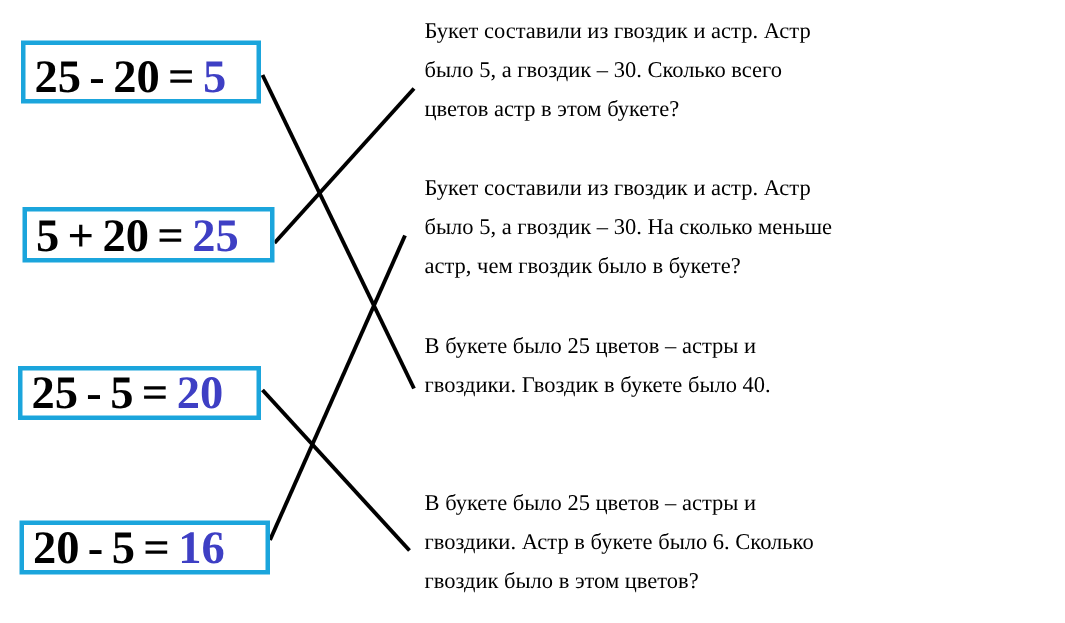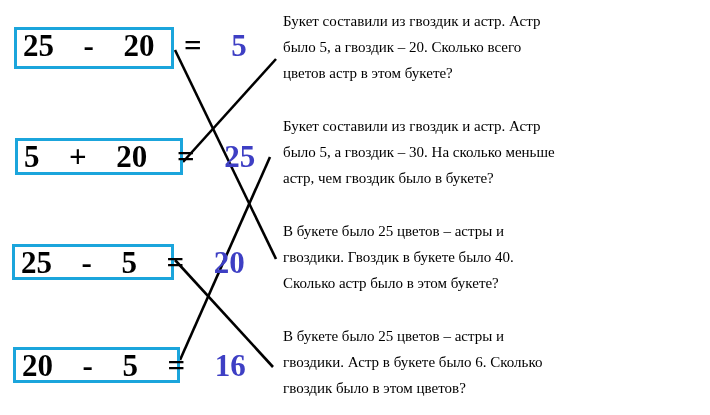--- a/index.html
+++ b/index.html
@@ -9,23 +9,22 @@
     box-sizing: border-box;
     border: 3px solid #1ba5dc;
     background: #fff;
     font-family: "Liberation Serif", "DejaVu Serif", serif;
     font-weight: bold;
     font-size: 31px;
     line-height: 1;
     color: #000;
     white-space: nowrap;
     display: flex;
-    align-items: flex-start;
+    align-items: flex-end;
     padding-left: 6px;
-    gap: 24px;
   }
   .eq-box .answer { color: #3e3fc4; }
   .eq-box .op { margin: 0 0.18em; }
   .problem {
     position: absolute;
     left: 283px;
     width: 420px;
     font-family: "Liberation Serif", "DejaVu Serif", serif;
     font-size: 15px;
     line-height: 26px;
@@ -71,33 +70,32 @@
 <div class="eq-box" style="left:13px; top:347px; width:167px; height:36px;">
   <span>20</span>
   <span class="op">-</span>
   <span>5</span>
   <span class="op">=</span>
   <span class="answer">16</span>
 </div>
 
 <div class="problem" style="top:8px;">
   <div>Букет составили из гвоздик и астр. Астр</div>
-  <div>было 5, а гвоздик – 20. Сколько всего</div>
+  <div>было 5, а гвоздик – 30. Сколько всего</div>
   <div>цветов астр в этом букете?</div>
 </div>
 
 <div class="problem" style="top:113px;">
   <div>Букет составили из гвоздик и астр. Астр</div>
   <div>было 5, а гвоздик – 30. На сколько меньше</div>
   <div>астр, чем гвоздик было в букете?</div>
 </div>
 
 <div class="problem" style="top:218px;">
   <div>В букете было 25 цветов – астры и</div>
   <div>гвоздики. Гвоздик в букете было 40.</div>
-  <div>Сколько астр было в этом букете?</div>
 </div>
 
 <div class="problem" style="top:323px;">
   <div>В букете было 25 цветов – астры и</div>
   <div>гвоздики. Астр в букете было 6. Сколько</div>
   <div>гвоздик было в этом цветов?</div>
 </div>
 
 </body></html>

